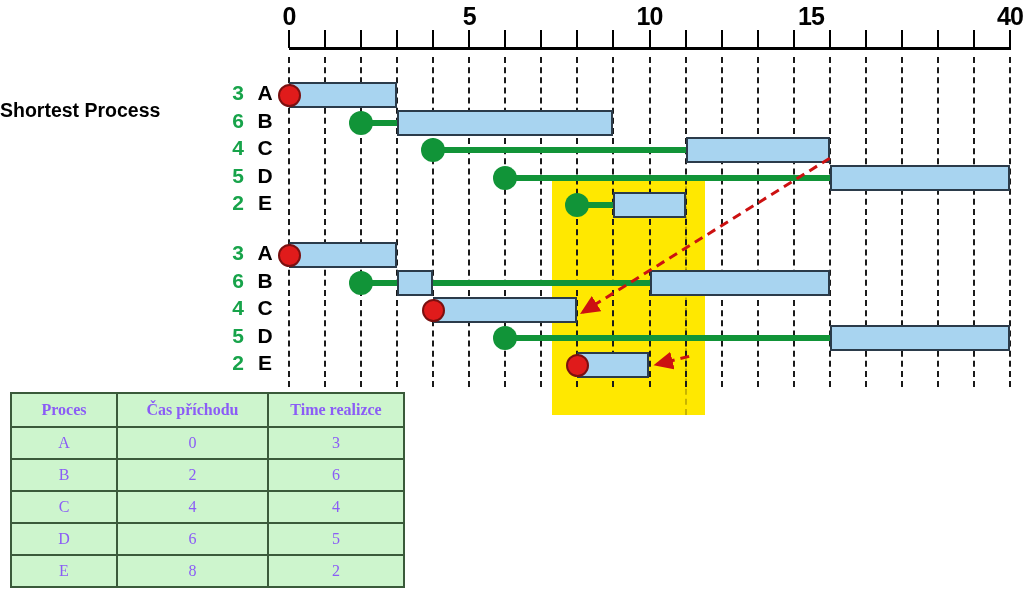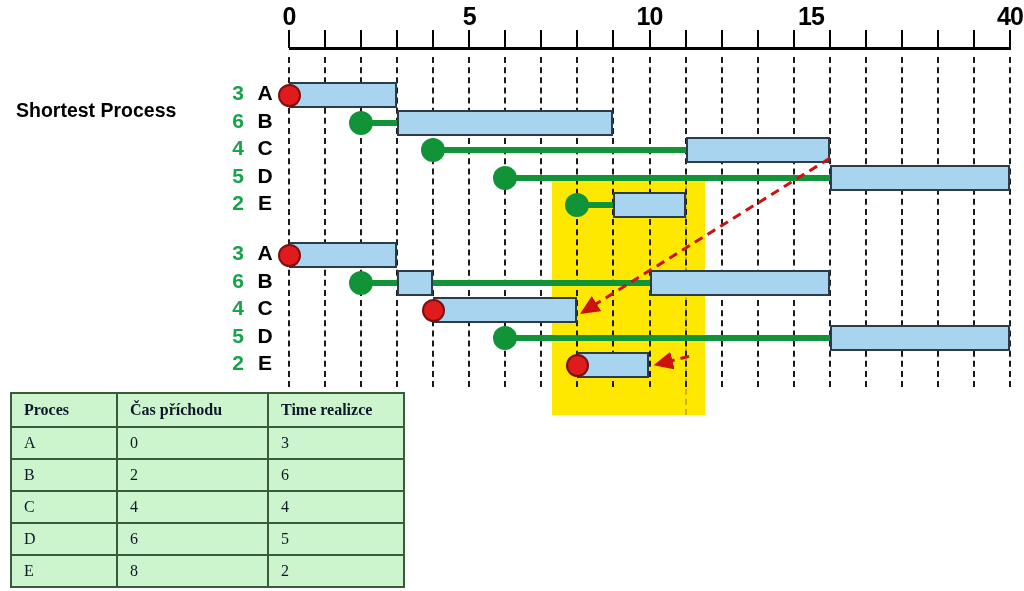--- a/index.html
+++ b/index.html
@@ -20,21 +20,21 @@
 
   .yellow{position:absolute;background:#ffe800;}
   .ylin{position:absolute;width:0;border-left:2px dashed #c8b400;}
 
   .bar{position:absolute;height:26px;background:#a8d4f0;border:2px solid #2b3b4a;box-sizing:border-box;}
   .gline{position:absolute;height:6px;background:#119438;}
   .gdot{position:absolute;width:24px;height:24px;border-radius:50%;background:#119438;}
   .rdot{position:absolute;width:23px;height:23px;border-radius:50%;background:#e01b1b;border:2px solid #7a1010;box-sizing:border-box;}
 
   .proc-table{position:absolute;left:10px;top:392px;border-collapse:collapse;background:#cdf5cd;}
-  .proc-table th,.proc-table td{border:2px solid #3a5a3a;font-family:"Liberation Serif",serif;text-align:left;color:#0f172a;}
+  .proc-table th,.proc-table td{border:2px solid #3a5a3a;font-family:"Liberation Serif",serif;text-align:center;color:#8b5cf6;}
   .proc-table th{font-weight:bold;font-size:16px;padding:7px 12px;}
   .proc-table td{font-size:16px;padding:6px 12px;}
   .proc-table td.pcol{width:80px;}
   .proc-table td.acol{width:125px;}
   .proc-table td.dcol{width:110px;}
 
   svg.overlay{position:absolute;left:0;top:0;width:1024px;height:591px;pointer-events:none;}
 </style>
 </head>
 <body>
@@ -92,21 +92,21 @@
       <div class="vgrid" style="left: 756.65px;"></div>
       <div class="vgrid" style="left: 792.7px;"></div>
       <div class="vgrid" style="left: 828.75px;"></div>
       <div class="vgrid" style="left: 864.8px;"></div>
       <div class="vgrid" style="left: 900.85px;"></div>
       <div class="vgrid" style="left: 936.9px;"></div>
       <div class="vgrid" style="left: 972.95px;"></div>
       <div class="vgrid" style="left: 1009px;"></div>
     </div>
 
-  <div class="group-title" id="spn-title" style="left:16px;top:98px;text-align:center;">
+  <div class="group-title" id="spn-title" style="left:0;top:98px;text-align:center;">
       <div>Shortest Process</div>
     </div>
 
   <div id="rows">
       <div class="svc" style="left: 222px; top: 81px;">3</div>
       <div class="pid" style="left: 255px; top: 81px;">A</div>
       <div class="bar" style="left: 289px; width: 108.15px; top: 82px;"></div>
       <div class="rdot" style="left: 277.5px; top: 83.5px;"></div>
       <div class="svc" style="left: 222px; top: 108.6px;">6</div>
       <div class="pid" style="left: 255px; top: 108.6px;">B</div>

